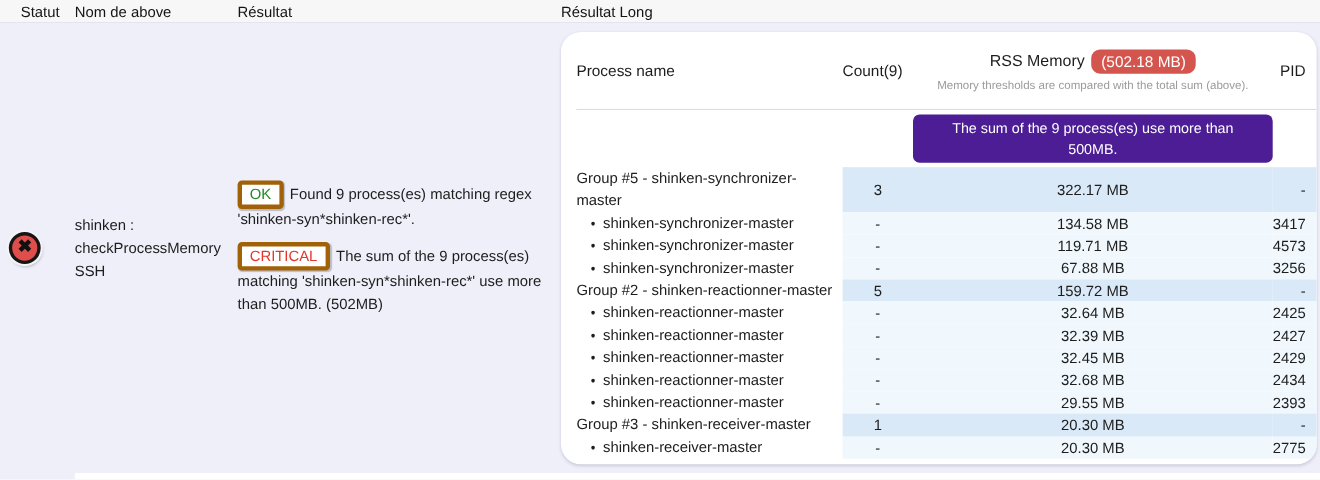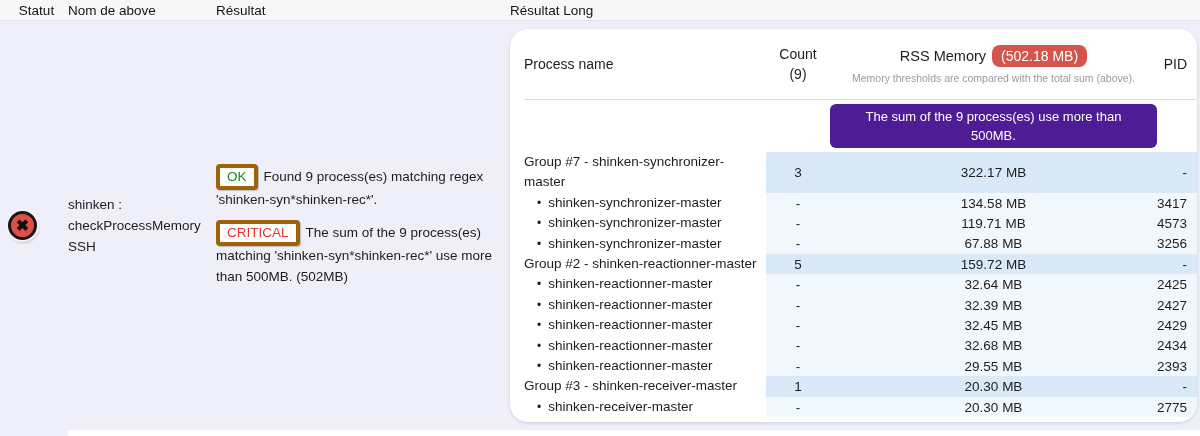--- a/index.html
+++ b/index.html
@@ -71,21 +71,21 @@
     overflow:hidden;
     padding-left:14px;
   }
 
   .card-header {
     display:flex;
     height:71px;
     border-bottom:1px solid #ddd;
   }
   .hd-name  { width:242px; display:flex; align-items:center; font-size:14px; }
-  .hd-count { width:64px; display:flex; flex-direction:column; align-items:center; justify-content:center; font-size:14px; line-height:20px; }
+  .hd-count { width:64px; display:flex; flex-direction:row; align-items:center; font-size:14px; line-height:20px; }
   .hd-rss   { width:327px; display:flex; flex-direction:column; align-items:center; justify-content:center; }
   .hd-rss-line { display:flex; align-items:center; }
   .hd-rss-label { font-size:14.5px; margin-right:6px; }
   .rss-badge {
     background:#d4554e; color:#fff;
     border-radius:8px;
     padding:2px 9px;
     font-size:14px;
     line-height:18px;
   }
@@ -161,21 +161,21 @@
         </div>
         <div class="hd-pid">PID</div>
       </div>
 
       <div class="banner-row">
         <div class="alert-banner">The sum of the 9 process(es) use more than 500MB.</div>
       </div>
 
       <div>
         <div class="prow group">
-          <div class="c-name">Group #7 - shinken-synchronizer-master</div>
+          <div class="c-name">Group #5 - shinken-synchronizer-master</div>
           <div class="c-count">3</div>
           <div class="c-rss">322.17 MB</div>
           <div class="c-pid">-</div>
         </div>
         <div class="prow item">
           <div class="c-name">shinken-synchronizer-master</div>
           <div class="c-count">-</div>
           <div class="c-rss">134.58 MB</div>
           <div class="c-pid">3417</div>
         </div>

